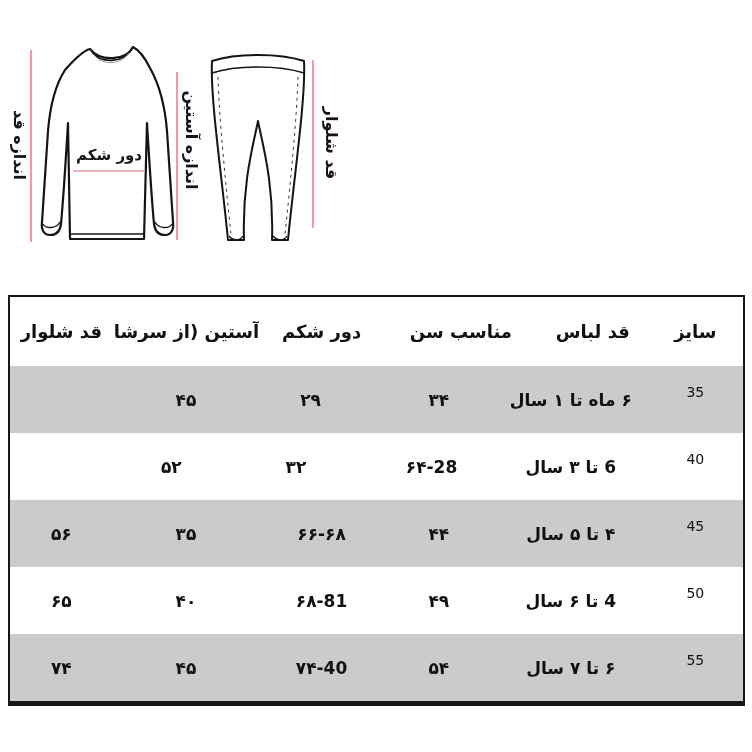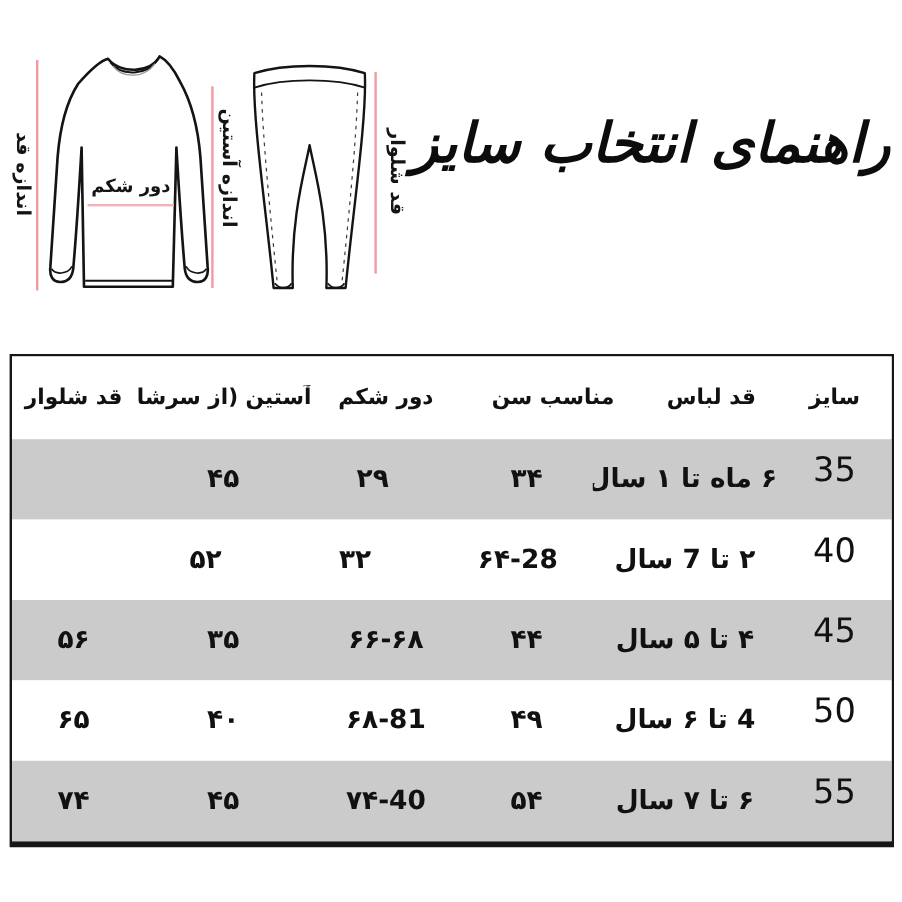--- a/index.html
+++ b/index.html
@@ -38,26 +38,26 @@
   .size-table{
     position:absolute;left:8px;top:295px;width:737px;height:411px;
     border:2px solid #161616;border-bottom-width:5px;
     display:flex;flex-direction:column;direction:rtl;box-sizing:border-box;
   }
   .t-row{display:flex;flex:1;align-items:center;}
   .t-row.header{background:#ffffff;flex:0 0 69px;}
   .t-row.gray{background:#cbcbcb;}
   .t-row.white{background:#ffffff;}
   .cell{
-    text-align:center;font-weight:bold;font-size:22px;direction:rtl;
+    text-align:center;font-weight:bold;font-size:17px;direction:rtl;
     overflow:hidden;white-space:nowrap;
   }
   .t-row.header .cell{font-size:18px;}
   .cell.num{direction:ltr;}
-  .cell.size-val{font-weight:400;font-size:28px;position:relative;top:-8px;}
+  .cell.size-val{font-weight:400;font-size:14px;position:relative;top:-8px;}
   .col-size{width:13%;}
   .col-age{width:21%;}
   .col-len{width:15%;}
   .col-belly{width:17%;}
   .col-sleeve{width:20%;}
   .col-pants{width:14%;}
 </style>
 </head>
 <body>
 
@@ -94,21 +94,20 @@
     <div class="vline vline-shirt-right"></div>
     <div class="vline vline-pants"></div>
     <div class="belly-underline"></div>
 
     <div class="rot-label label-qad">اندازه قد</div>
     <div class="rot-label label-sleeve">اندازه آستین</div>
     <div class="rot-label label-pants">قد شلوار</div>
     <div class="label-belly">دور شکم</div>
   </div>
 
-  <h1 class="title">راهنمای انتخاب سایز</h1>
 
   <div class="size-table">
 
     <div class="t-row header">
       <div class="cell col-size">سایز</div>
       <div class="cell col-len">قد لباس</div>
       <div class="cell col-age">مناسب سن</div>
       <div class="cell col-belly">دور شکم</div>
       <div class="cell col-sleeve">آستین (از سرشانه)</div>
       <div class="cell col-pants">قد شلوار</div>
@@ -117,21 +116,21 @@
     <div class="t-row gray">
       <div class="cell col-size size-val">35</div>
       <div class="cell col-age">۶ ماه تا ۱ سال</div>
       <div class="cell col-len num">۳۴</div>
       <div class="cell col-sleeve num">۲۹</div>
       <div class="cell col-pants num">۴۵</div>
     </div>
 
     <div class="t-row white">
       <div class="cell col-size size-val">40</div>
-      <div class="cell col-age">۲ تا 7 سال</div>
+      <div class="cell col-age">6 تا ۳ سال</div>
       <div class="cell col-belly num">۶۴-28</div>
       <div class="cell col-sleeve num">۳۲</div>
       <div class="cell col-pants num">۵۲</div>
     </div>
 
     <div class="t-row gray">
       <div class="cell col-size size-val">45</div>
       <div class="cell col-age">۴ تا ۵ سال</div>
       <div class="cell col-len num">۴۴</div>
       <div class="cell col-belly num">۶۶-۶۸</div>

